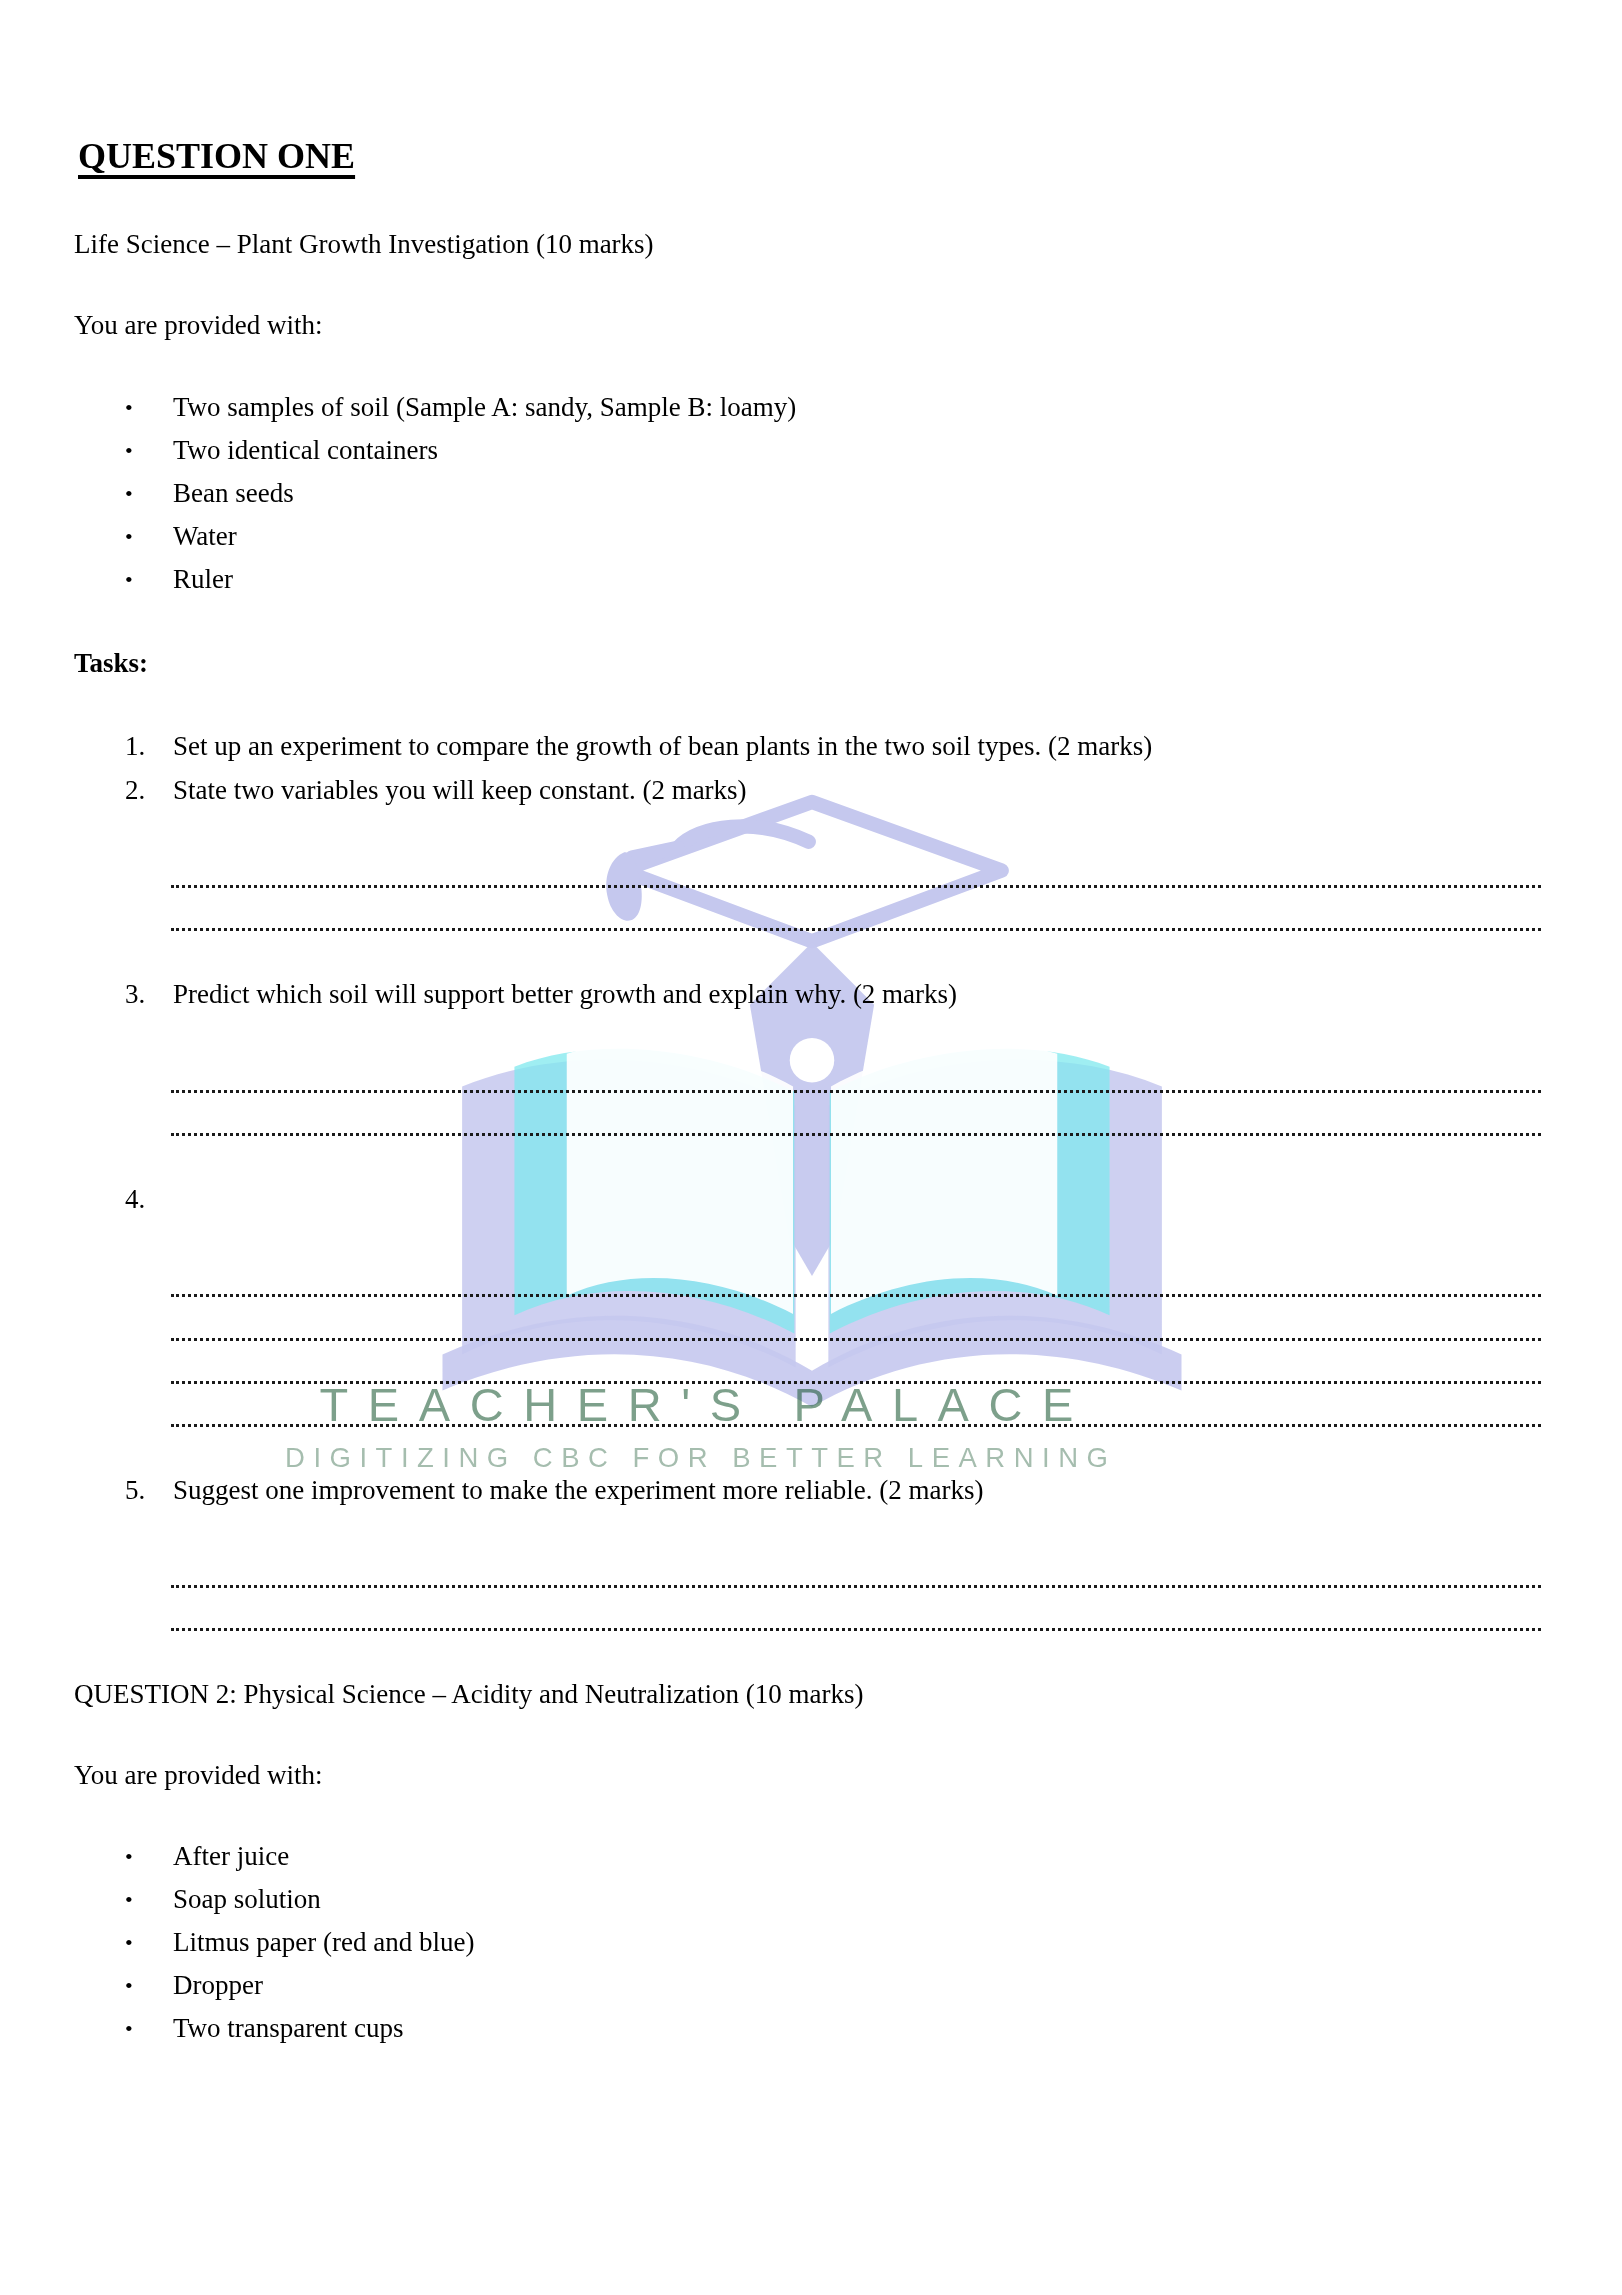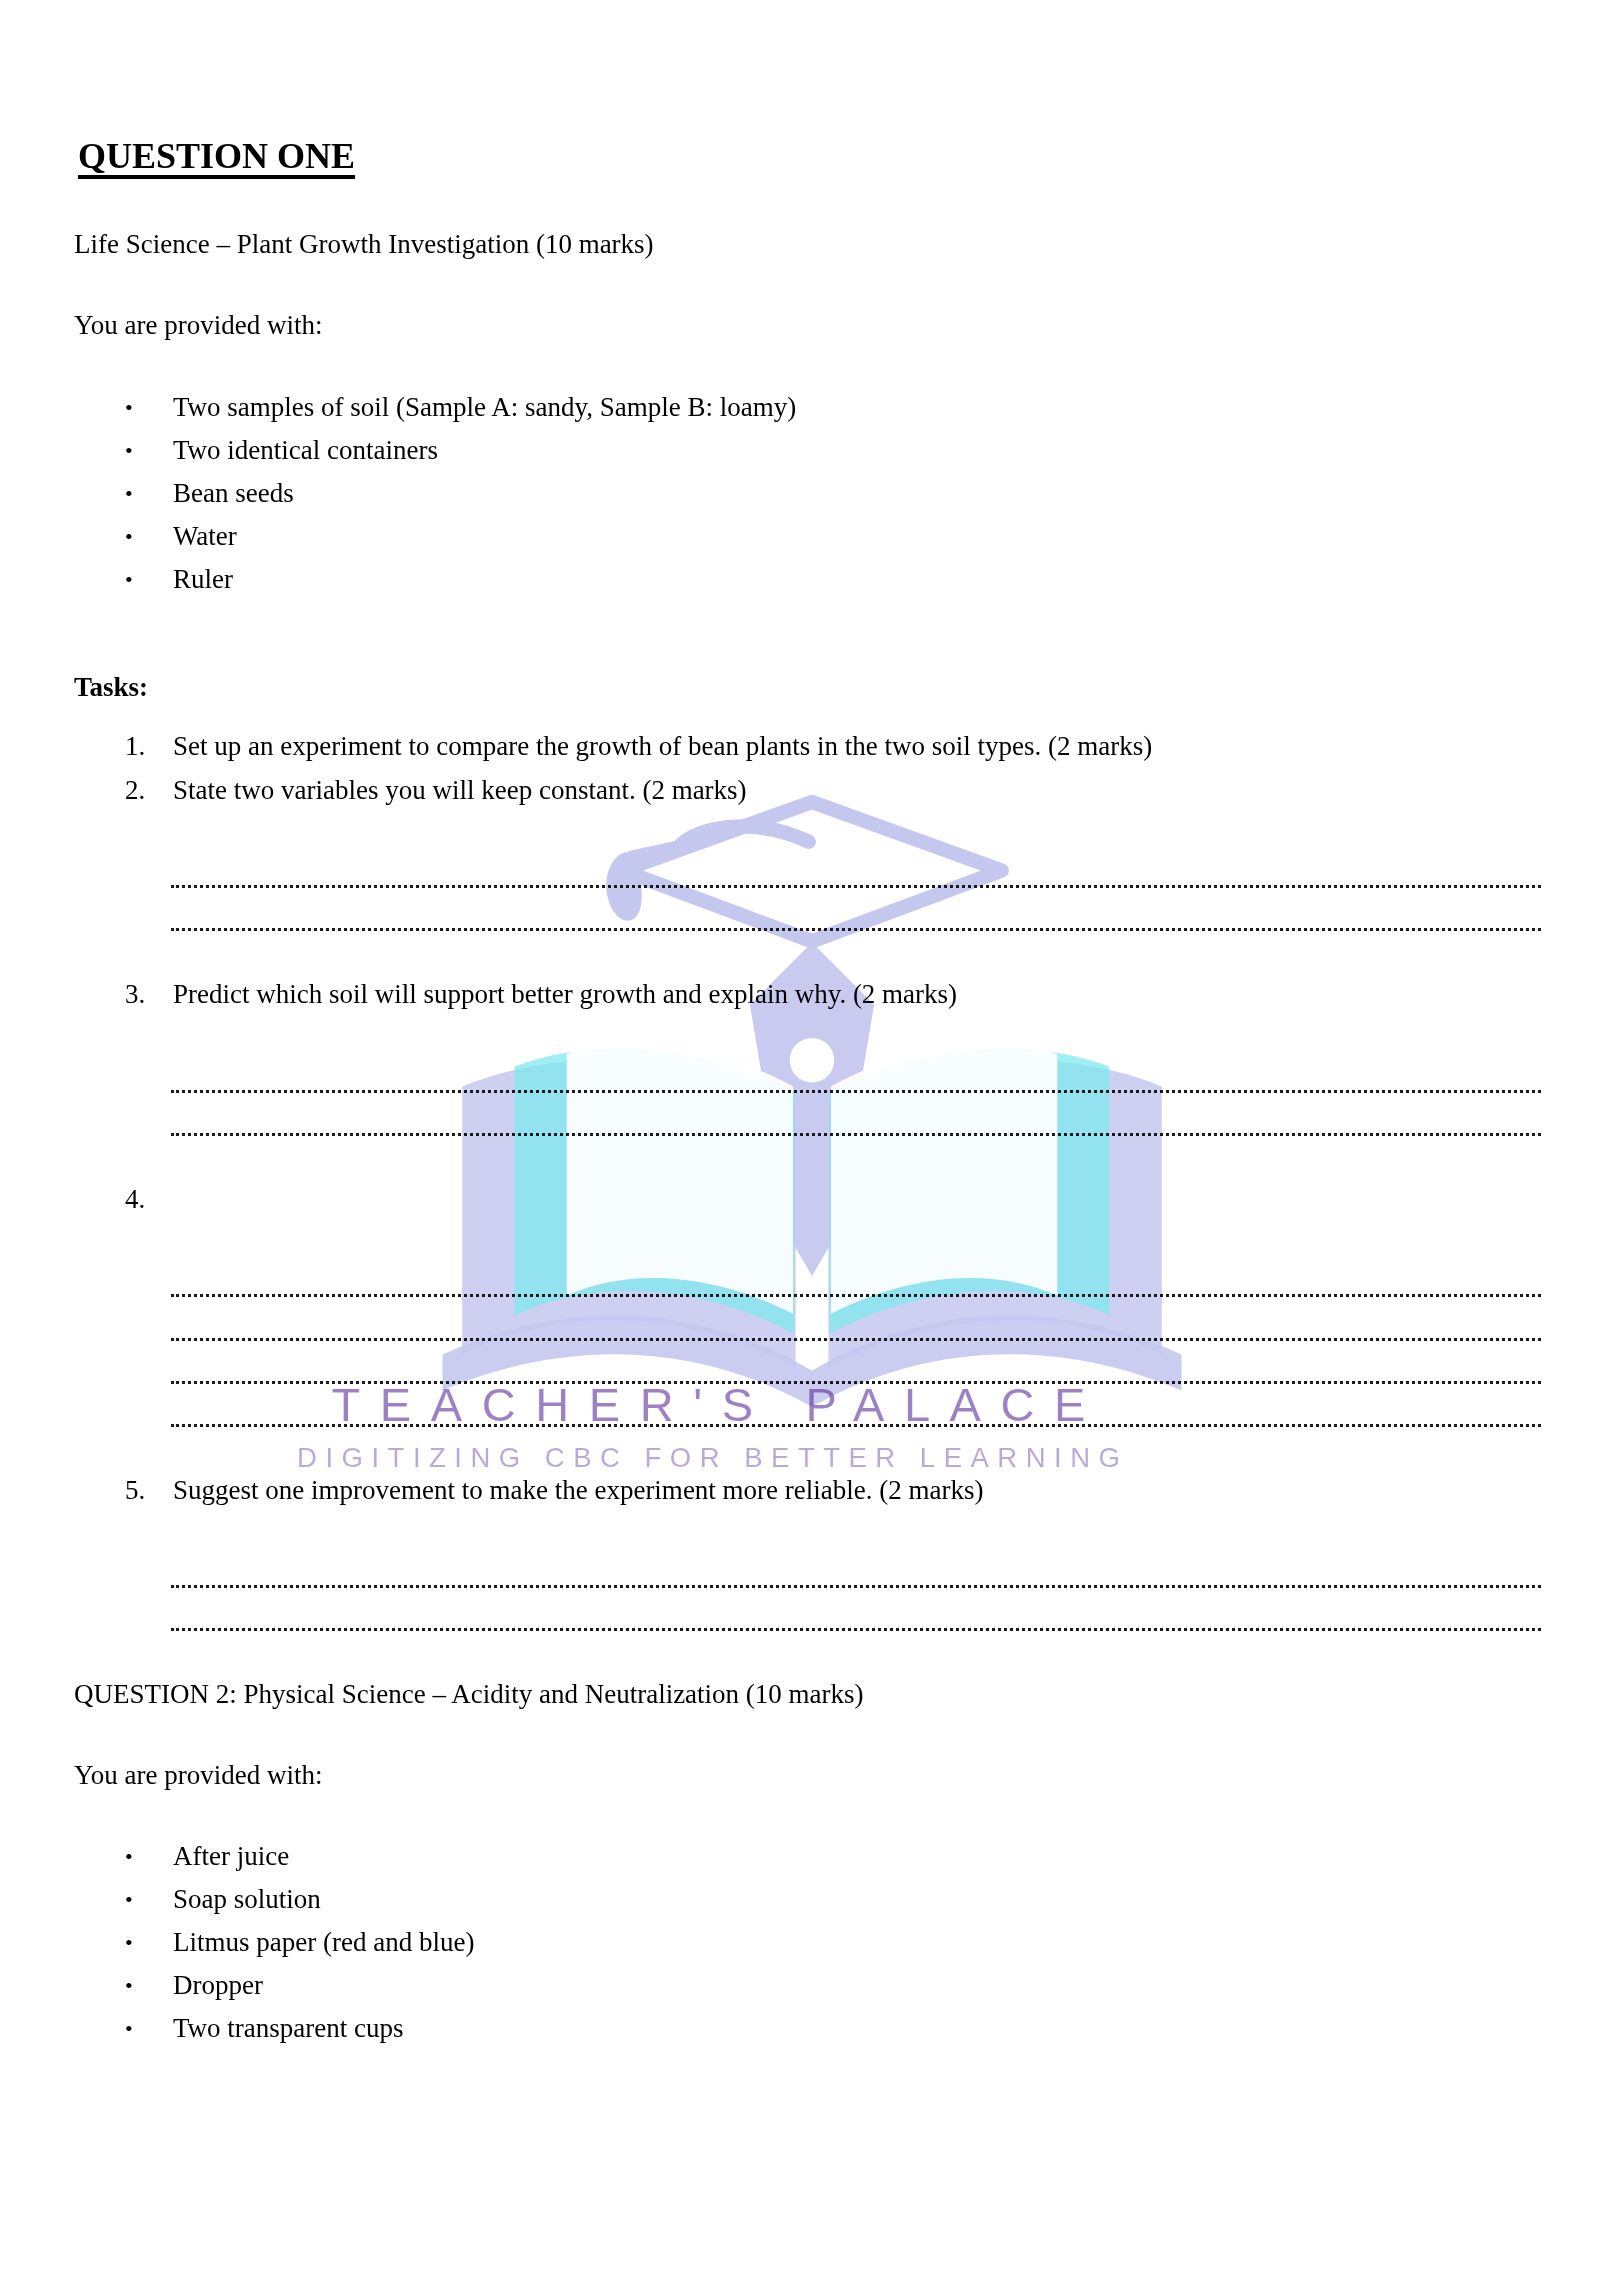--- a/index.html
+++ b/index.html
@@ -34,24 +34,23 @@
     top: 0;
     width: 792px;
     height: 654px;
   }
   .wm-text {
     position: absolute;
     left: 0;
     width: 1393px;
     text-align: center;
     font-family: "Liberation Sans", "DejaVu Sans", sans-serif;
-    color: #4c1d95;
+    color: #14532d;
     opacity: .55;
     white-space: nowrap;
-    margin-left: 12px;
   }
   .wm-title {
     top: 1377px;
     font-size: 47px;
     letter-spacing: 19.6px;
     text-indent: 19.6px;
   }
   .wm-sub {
     top: 1442px;
     font-size: 27.5px;
@@ -76,21 +75,21 @@
     letter-spacing: 0px;
     text-decoration: underline;
     text-underline-offset: 6.5px;
     text-decoration-thickness: 3.9px;
   }
   p.para {
     margin: 0;
     font-size: 27px;
     line-height: 1.25;
   }
-  p.para.bold { font-weight: bold; margin-top: 24px; }
+  p.para.bold { font-weight: bold; }
 
   ul.bullets, ol.tasks {
     margin: 0;
     padding: 0;
     list-style: none;
     font-size: 27px;
   }
   ul.bullets li, ol.tasks li {
     position: relative;
     padding-left: 99px;

